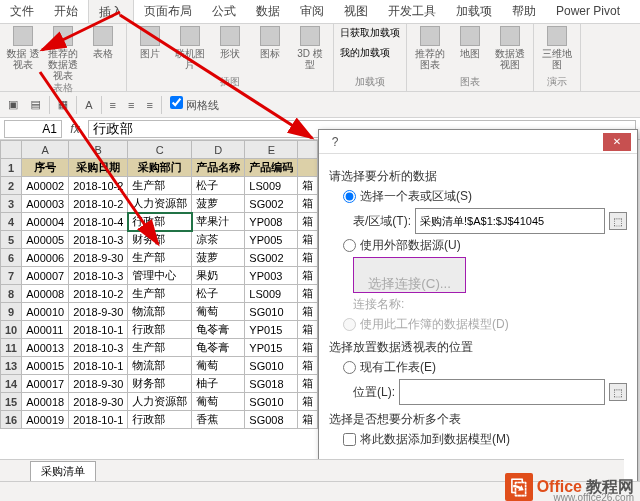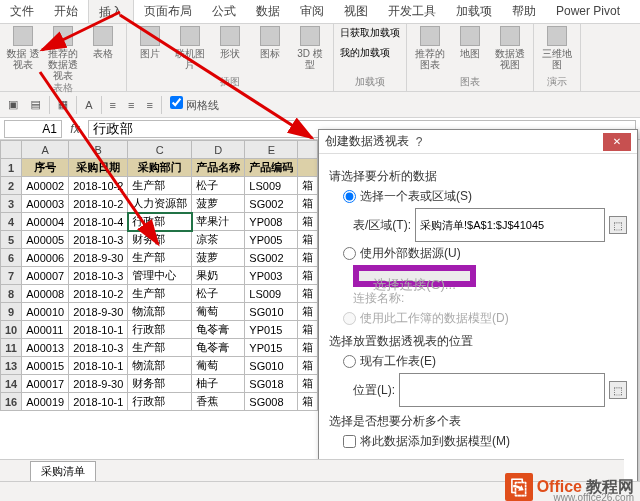--- a/index.html
+++ b/index.html
@@ -42,23 +42,23 @@
 .arrow { position: absolute; pointer-events: none; }
 
 
 .dialog { position: absolute; left: 318px; top: 129px; width: 320px; background: #fff; border: 1px solid #888; box-shadow: 2px 2px 6px rgba(0,0,0,0.3); }
 .dialog-title { background: #fff; border-bottom: 1px solid #ddd; height: 24px; display: flex; align-items: center; padding: 0 6px; color: #333; font-size: 12px; }
 .dialog-title .close { margin-left: auto; width: 28px; height: 18px; background: #c75050; color: #fff; display: flex; align-items: center; justify-content: center; font-size: 10px; }
 .dialog-title .qmark { width: 20px; text-align: center; color: #555; }
 .dialog-body { padding: 8px 10px; font-size: 12px; color: #333; }
 .radio-line, .check-line { display: flex; align-items: center; gap: 4px; margin: 3px 0 3px 14px; }
 .inline-row { display: flex; align-items: center; gap: 4px; margin: 3px 0 3px 24px; }
-.txt { border: 1px solid #888; height: 34px; padding: 0 4px; flex: 1; font-size: 11px; }
+.txt { border: 1px solid #888; height: 26px; padding: 0 4px; flex: 1; font-size: 11px; }
 .range-btn { width: 18px; height: 18px; border: 1px solid #888; background: #ececec; display: flex; align-items: center; justify-content: center; font-size: 10px; }
-.dlg-btn { border: 6px solid #a21caf; background: #ececec; padding: 5px 14px; height: 22px; cursor: pointer; }
+.dlg-btn { border: 1px solid #a21caf; background: #ececec; padding: 17px 14px; height: 22px; cursor: pointer; }
 .disabled { color: #aaa; }
 .section-label { margin: 6px 0 2px 0; color: #333; }
 .dialog-buttons { display: flex; justify-content: flex-end; gap: 12px; padding: 8px 14px 12px 0; }
 .ok-wrap { border: 3px solid #c00; padding: 2px; }
 
 
 .sheet-tabs { position: absolute; bottom: 20px; left: 0; right: 16px; height: 22px; background: #f3f2f1; border-top: 1px solid #ccc; display: flex; align-items: flex-end; }
 .sheet-tab { background: #fff; border: 1px solid #aaa; border-bottom: none; padding: 2px 10px; margin-left: 30px; font-size: 11px; }
 
 
@@ -314,20 +314,29 @@
           <td>SG010</td>
           <td>箱</td>
         </tr>
         <tr>
           <th class="rowhead">14</th>
           <td>A00017</td>
           <td>2018-9-30</td>
           <td>财务部</td>
           <td>柚子</td>
           <td>SG018</td>
+          <td>箱</td>
+        </tr>
+        <tr>
+          <th class="rowhead">15</th>
+          <td>A00018</td>
+          <td>2018-9-30</td>
+          <td>人力资源部</td>
+          <td>葡萄</td>
+          <td>SG010</td>
           <td>箱</td>
         </tr>
         <tr>
           <th class="rowhead">16</th>
           <td>A00019</td>
           <td>2018-10-1</td>
           <td>行政部</td>
           <td>香蕉</td>
           <td>SG008</td>
           <td>箱</td>
@@ -357,21 +366,20 @@
         <path d="M0,0 L0,6 L9,3 z" fill="#d00"></path>
       </marker>
     </defs>
   <line x1="120" y1="12" x2="42" y2="50" stroke="#d00" stroke-width="3" marker-end="url(#ah)"></line>
   <line x1="120" y1="15" x2="312" y2="138" stroke="#d00" stroke-width="3" marker-end="url(#ah)"></line>
   <line x1="40" y1="72" x2="158" y2="244" stroke="#d00" stroke-width="3" marker-end="url(#ah)"></line>
 </svg>
 
 <div class="dialog">
   <div class="dialog-title">
-    <span>创建数据透视表</span>
     <span class="qmark">?</span>
     <span class="close">✕</span>
   </div>
   <div class="dialog-body">
     <div class="section-label">请选择要分析的数据</div>
     <div class="radio-line">
         <input type="radio" checked="" style="">
         <span>选择一个表或区域(S)</span>
       </div>
     <div class="inline-row">

